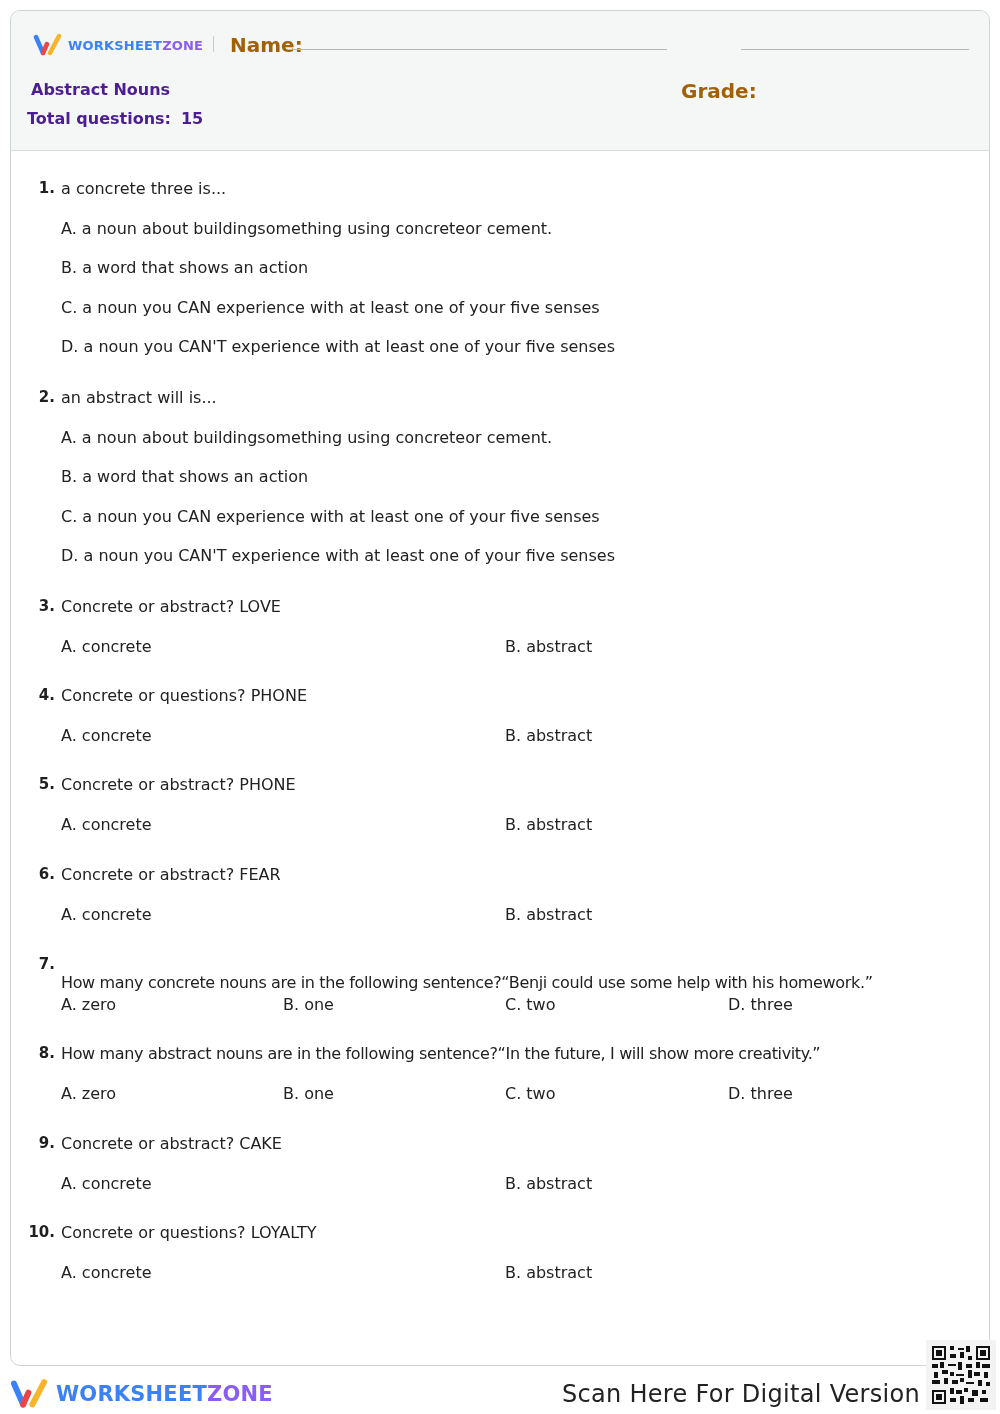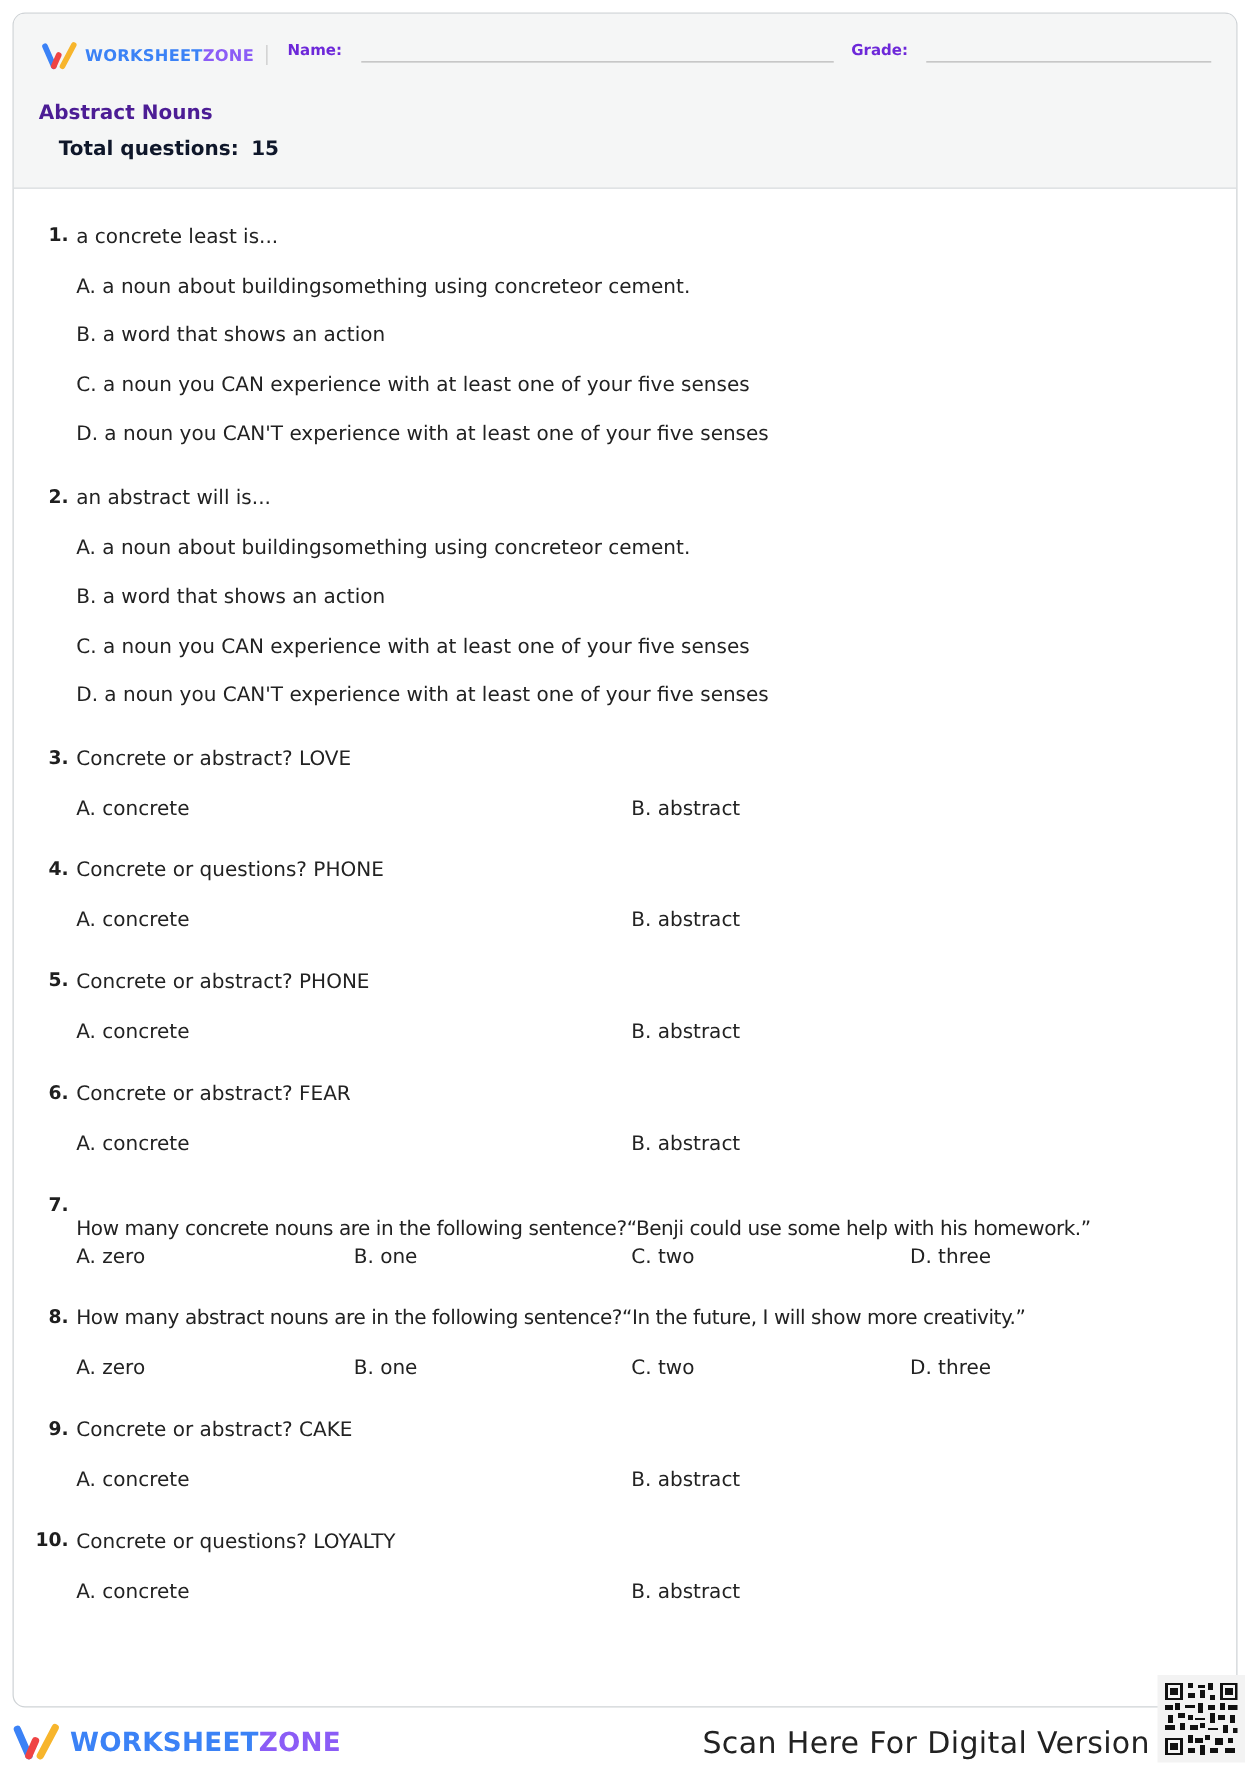--- a/index.html
+++ b/index.html
@@ -13,25 +13,25 @@
   .header {
     background: #f5f6f6; height: 140px; border-bottom: 1px solid #d9dcde; position: relative;
   }
   .logo { position: absolute; left: 22px; top: 22px; display: flex; align-items: center; }
   .logo-mark { width: 32px; height: 24px; }
   .logo-text { font-weight: bold; font-size: 13px; letter-spacing: 0.2px; margin-left: 3px; }
   .logo-text .w { color: #3b82f6; }
   .logo-text .z { color: #8b5cf6; }
   .sep { position: absolute; left: 202px; top: 25px; width: 1px; height: 16px; background: #c9c9c9; }
 
-  .field-label { position: absolute; top: 22px; font-weight: bold; font-size: 12px; color: #6d28d9; }
+  .field-label { position: absolute; top: 22px; font-weight: bold; font-size: 20px; color: #a16207; }
   .field-line { position: absolute; top: 38px; height: 1px; background: #b8b8b8; }
 
   .title { position: absolute; left: 20px; top: 69px; font-weight: bold; font-size: 16px; color: #4c1d95; }
-  .total { position: absolute; left: 36px; top: 98px; font-weight: bold; font-size: 16px; color: #0f172a; }
+  .total { position: absolute; left: 16px; top: 98px; font-weight: bold; font-size: 16px; color: #4c1d95; }
   .total .num { margin-left: 10px; }
 
   .q { position: absolute; left: 0; width: 980px; }
   .q-num { position: absolute; width: 44px; text-align: right; font-weight: bold; font-size: 15px; top: 0; }
   .q-text { position: absolute; left: 50px; top: 0; font-size: 16px; white-space: nowrap; color: #222; }
   .opt { position: absolute; font-size: 16px; white-space: nowrap; color: #222; }
 
   .footer-logo { position: absolute; left: 10px; top: 1378px; display: flex; align-items: center; }
   .footer-logo .logo-mark { width: 42px; height: 32px; }
   .footer-logo .logo-text { font-size: 21px; margin-left: 4px; }
@@ -49,30 +49,30 @@
         <path d="M10 20 L14 11" stroke="#ef4444" stroke-width="4.5" stroke-linecap="round" fill="none"></path>
         <path d="M17 20 L26 3" stroke="#f7b52c" stroke-width="4.5" stroke-linecap="round" fill="none"></path>
       </svg>
       <span class="logo-text"><span class="w">WORKSHEET</span><span class="z">ZONE</span></span>
     </div>
     <div class="sep"></div>
 
     <div class="field-label" style="left:219px;">Name:</div>
     <div class="field-line" style="left:278px; width:378px;"></div>
 
-    <div class="field-label" style="left:670px;">Grade:</div>
+    <div class="field-label" style="left:670px;margin-top:46px;">Grade:</div>
     <div class="field-line" style="left:730px; width:228px;"></div>
 
     <div class="title">Abstract Nouns</div>
     <div class="total"><span>Total questions:</span><span class="num">15</span></div>
   </div>
 
   <div class="q" style="top:168px;">
     <div class="q-num">1.</div>
-    <div class="q-text">a concrete least is...</div>
+    <div class="q-text">a concrete three is...</div>
     <div class="opt" style="left:50px; top:40px;">A. a noun about buildingsomething using concreteor cement.</div>
     <div class="opt" style="left:50px; top:79px;">B. a word that shows an action</div>
     <div class="opt" style="left:50px; top:119px;">C. a noun you CAN experience with at least one of your five senses</div>
     <div class="opt" style="left:50px; top:158px;">D. a noun you CAN'T experience with at least one of your five senses</div>
   </div>
 
   <div class="q" style="top:377px;">
     <div class="q-num">2.</div>
     <div class="q-text">an abstract will is...</div>
     <div class="opt" style="left:50px; top:40px;">A. a noun about buildingsomething using concreteor cement.</div>

